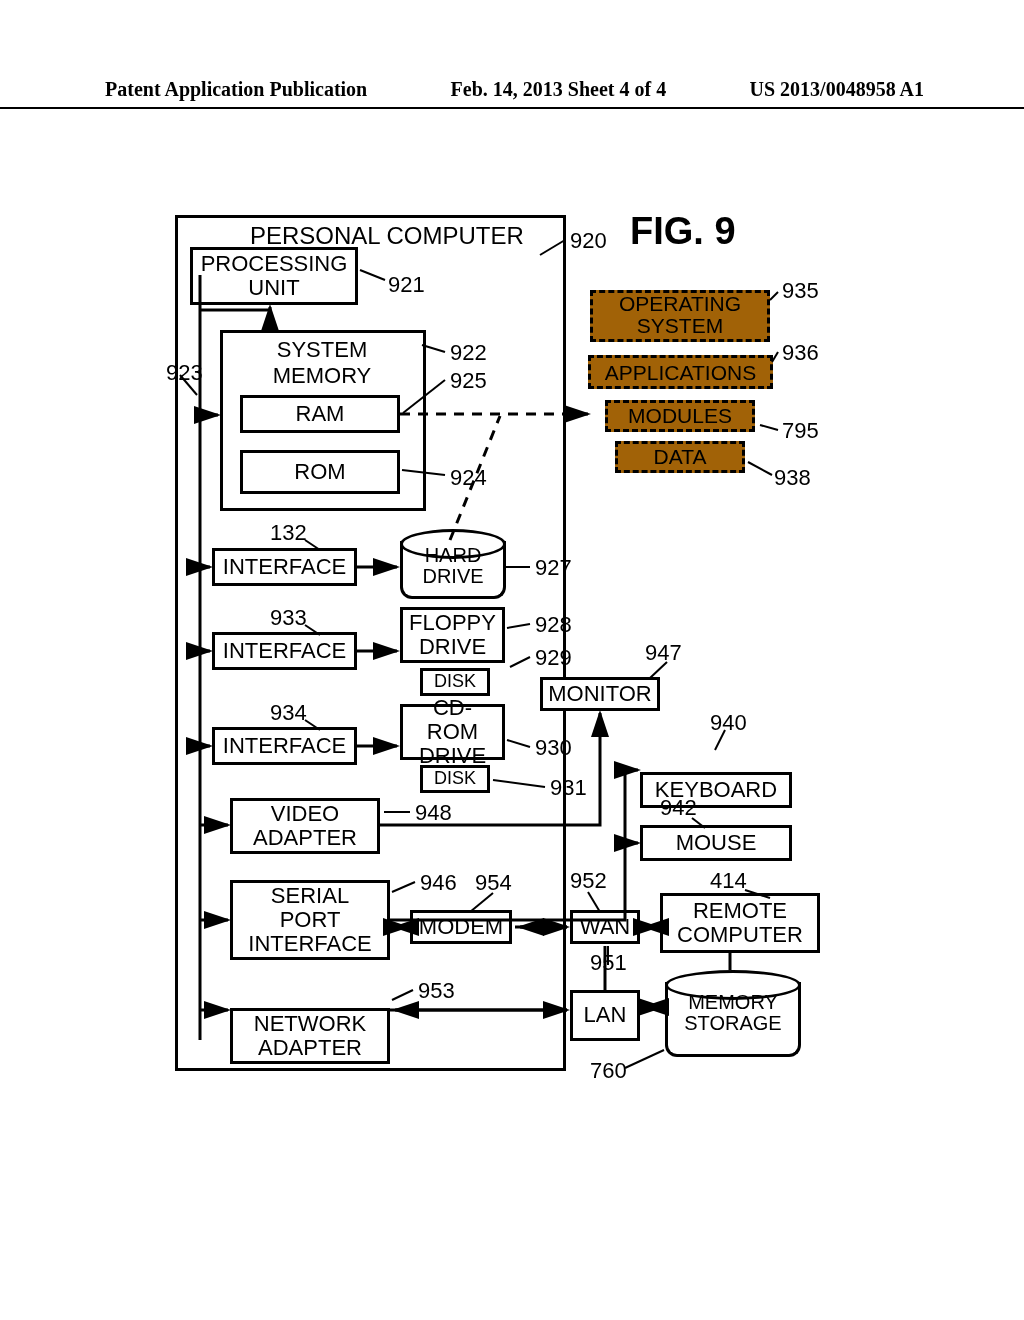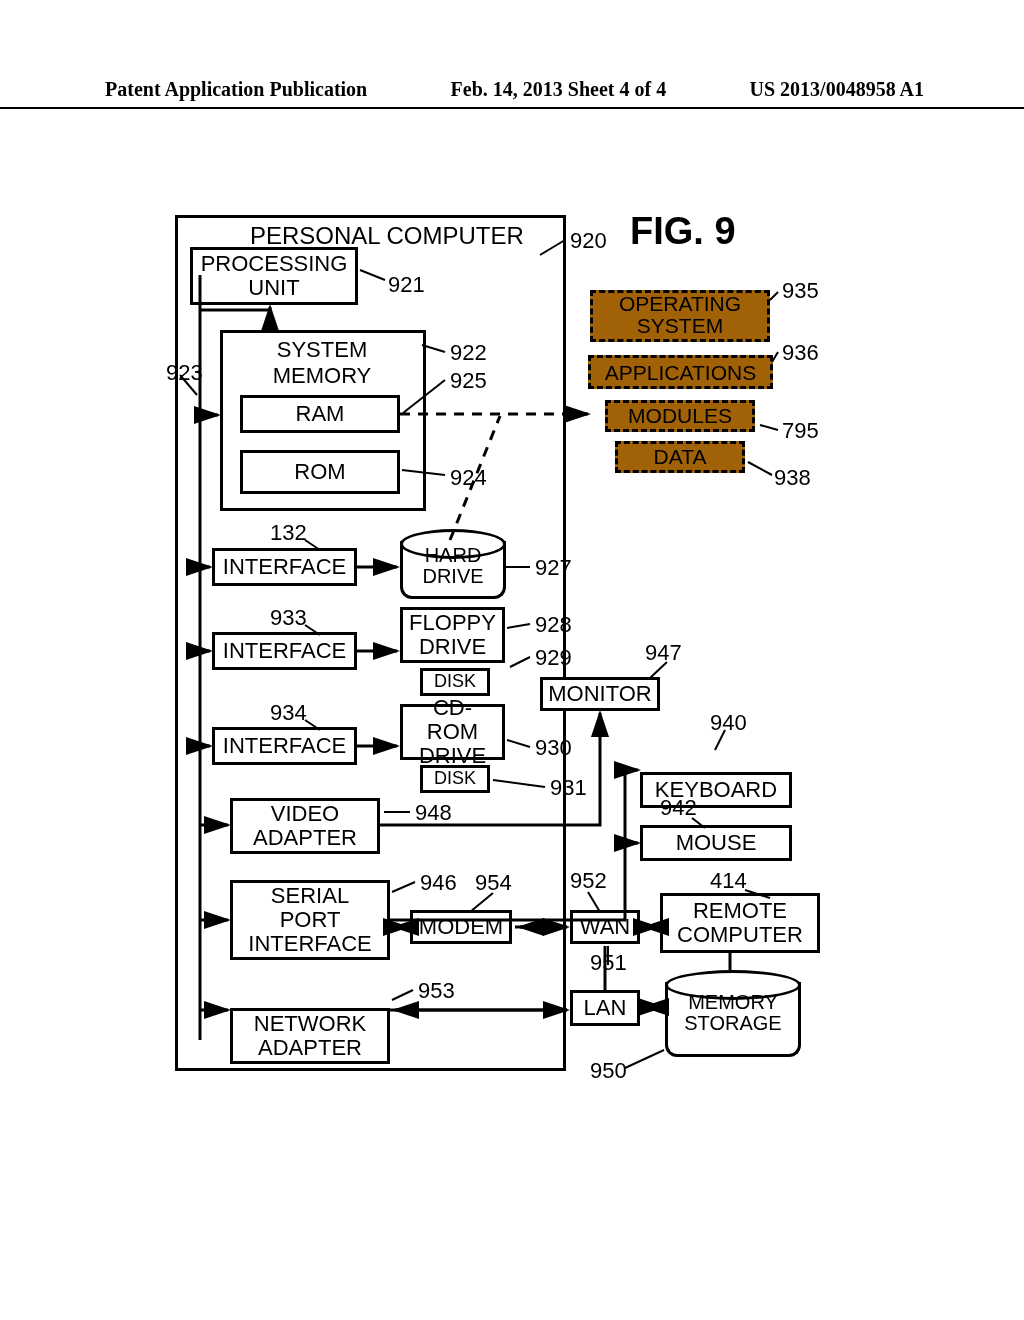--- a/index.html
+++ b/index.html
@@ -178,21 +178,21 @@
   <div class="box" style="left:470px; top:552px; width:152px; height:36px;margin-top:20px;">
       <span>KEYBOARD</span>
     </div>
   <div class="box" style="left:470px; top:625px; width:152px; height:36px;">
       <span>MOUSE</span>
     </div>
 
   <div class="box" style="left:400px; top:710px; width:70px; height:34px;">
       <span>WAN</span>
     </div>
-  <div class="box" style="left:400px; top:790px; width:70px; height:36px;justify-content:center;">
+  <div class="box" style="left:400px; top:790px; width:70px; height:51px;justify-content:center;">
       <span>LAN</span>
     </div>
 
   <div class="box" style="left:490px; top:693px; width:160px; height:60px;">
       <span style="white-space:pre-line;">REMOTE
 COMPUTER</span>
     </div>
 
   <div class="cylinder-top" style="left:495px; top:770px; width:130px; height:24px;"></div>
   <div class="cylinder-body" style="left:495px; top:782px; width:130px; height:72px;">
@@ -231,21 +231,21 @@
   <div class="plain-label" style="left:612px; top:78px;">935</div>
   <div class="plain-label" style="left:612px; top:140px;">936</div>
   <div class="plain-label" style="left:612px; top:218px;">795</div>
   <div class="plain-label" style="left:604px; top:265px;">938</div>
   <div class="plain-label" style="left:540px; top:510px;">940</div>
   <div class="plain-label" style="left:490px; top:595px;">942</div>
   <div class="plain-label" style="left:250px; top:670px;">946</div>
   <div class="plain-label" style="left:475px; top:440px;">947</div>
   <div class="plain-label" style="left:245px; top:600px;">948</div>
   <div class="plain-label" style="left:540px; top:668px;">414</div>
-  <div class="plain-label" style="left:420px; top:858px;">950</div>
+  <div class="plain-label" style="left:420px; top:858px;">760</div>
   <div class="plain-label" style="left:420px; top:750px;">951</div>
   <div class="plain-label" style="left:400px; top:668px;">952</div>
   <div class="plain-label" style="left:248px; top:778px;">953</div>
   <div class="plain-label" style="left:305px; top:670px;">954</div>
 
   <svg class="lead" style="left:0; top:0;" width="700" height="900">
     <defs>
       <marker id="arr" markerWidth="10" markerHeight="10" refX="8" refY="3" orient="auto">
         <path d="M0,0 L9,3 L0,6 Z" fill="#000"></path>
       </marker>

